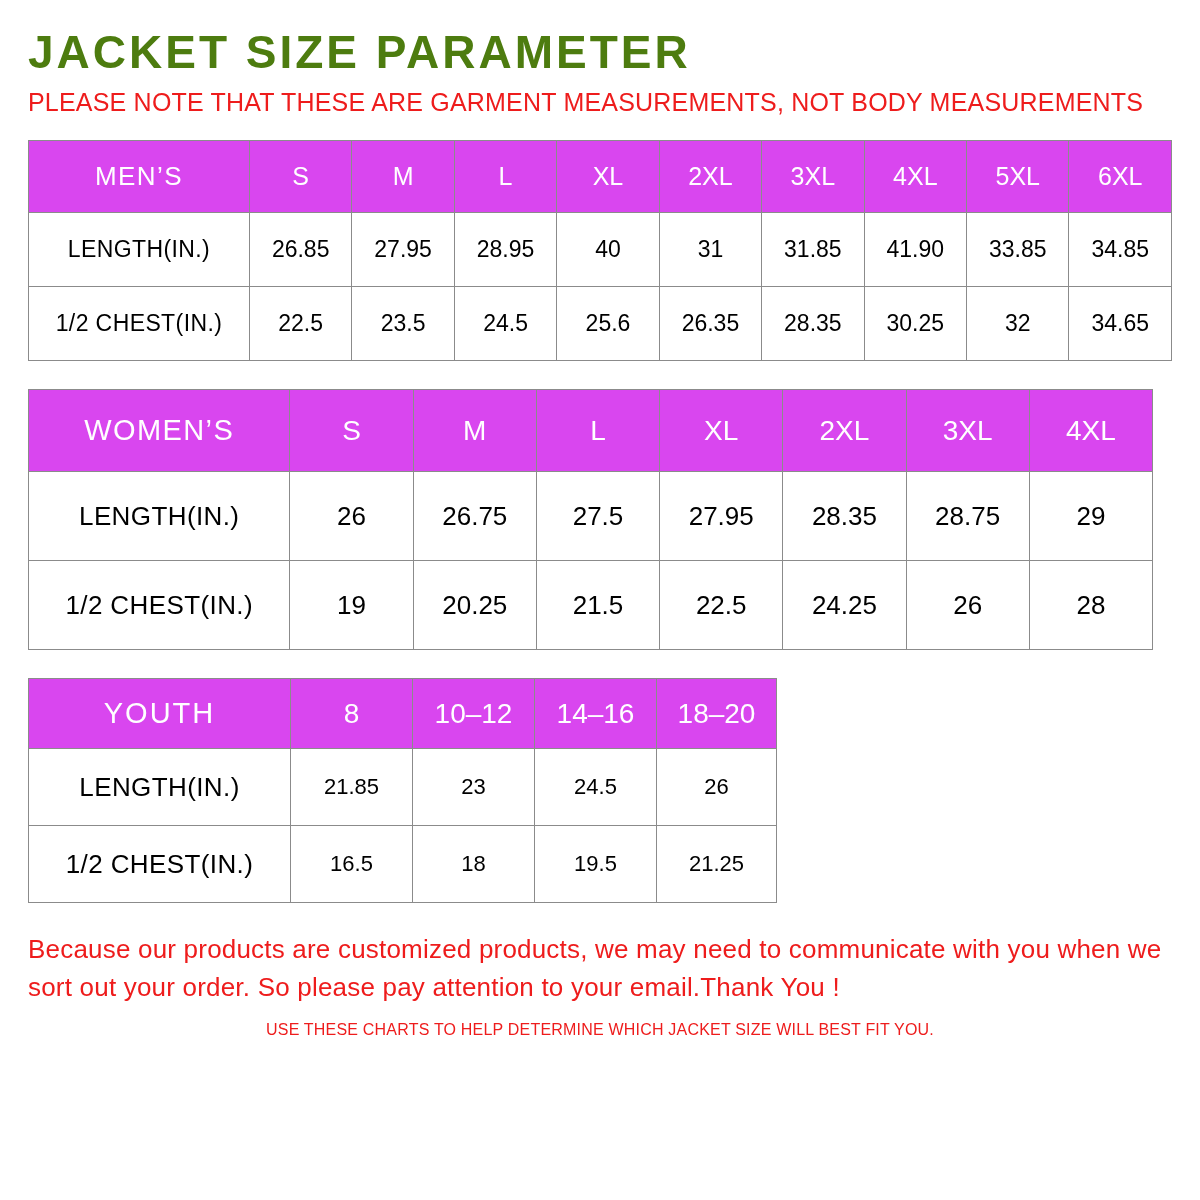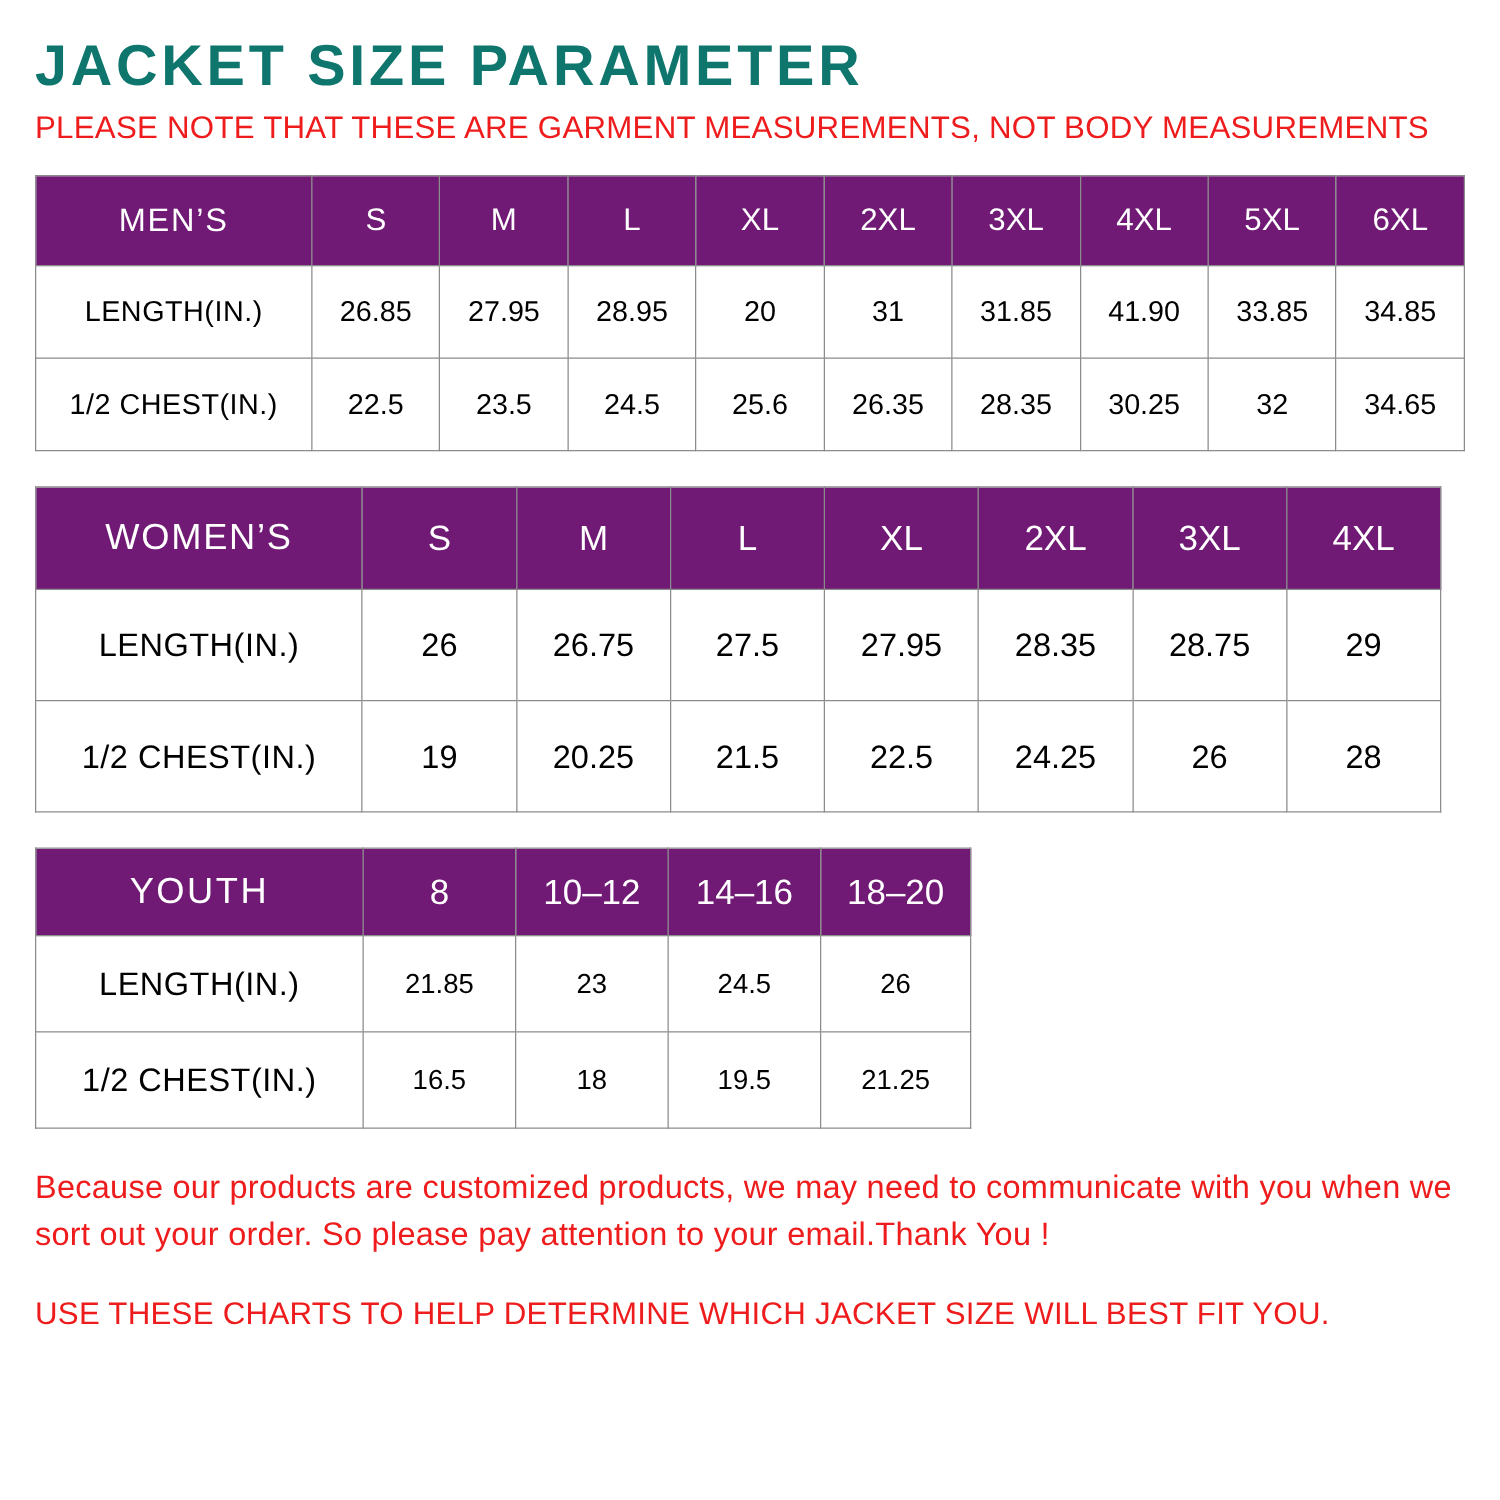--- a/index.html
+++ b/index.html
@@ -20,21 +20,21 @@
     height: 1200px;
     box-sizing: border-box;
     padding: 28px 28px 0 28px;
   }
   .title {
     font-size: 46px;
     font-weight: bold;
     letter-spacing: 3px;
     line-height: 1.05;
     margin: 0 0 10px 0;
-    color: #0f766e;
+    color: #4d7c0f;
   }
   .note {
     color: #ee1c1c;
     font-size: 25px;
     line-height: 1.28;
     margin: 0 0 22px 0;
     letter-spacing: 0.2px;
   }
   table.size-table {
     border-collapse: collapse;
@@ -45,21 +45,21 @@
   table.size-table td {
     border: 1px solid #8b8b8b;
     text-align: center;
     vertical-align: middle;
     font-size: 23px;
     color: #000;
     background: #ffffff;
     padding: 0;
   }
   table.size-table tr.header-row td {
-    background: #701a75;
+    background: #d946ef;
     color: #ffffff;
   }
   td.label-cell {
     font-size: 23px;
     letter-spacing: 0.4px;
   }
   tr.header-row td.label-cell {
     font-size: 26px;
     letter-spacing: 1.4px;
   }
@@ -91,22 +91,23 @@
   #youth-table td.label-cell { font-size: 26px; }
 
   .footer-note {
     color: #ee1c1c;
     font-size: 26px;
     line-height: 1.45;
     margin: 0;
     letter-spacing: 0.2px;
   }
   .footer-note.second {
-    margin-top: 26px;
-    font-size: 25px;
+    margin-top: 11px;
+    font-size: 16px;
+    text-align: center;
   }
 </style>
 </head>
 <body>
 
 <div class="page">
 
   <h1 class="title">JACKET SIZE PARAMETER</h1>
 
   <p class="note">PLEASE NOTE THAT THESE ARE GARMENT MEASUREMENTS, NOT BODY MEASUREMENTS</p>
@@ -135,21 +136,21 @@
         <td class="size-cell">3XL</td>
         <td class="size-cell">4XL</td>
         <td class="size-cell">5XL</td>
         <td class="size-cell">6XL</td>
       </tr>
       <tr>
         <td class="label-cell">LENGTH(IN.)</td>
         <td>26.85</td>
         <td>27.95</td>
         <td>28.95</td>
-        <td>20</td>
+        <td>40</td>
         <td>31</td>
         <td>31.85</td>
         <td>41.90</td>
         <td>33.85</td>
         <td>34.85</td>
       </tr>
       <tr>
         <td class="label-cell">1/2 CHEST(IN.)</td>
         <td>22.5</td>
         <td>23.5</td>

